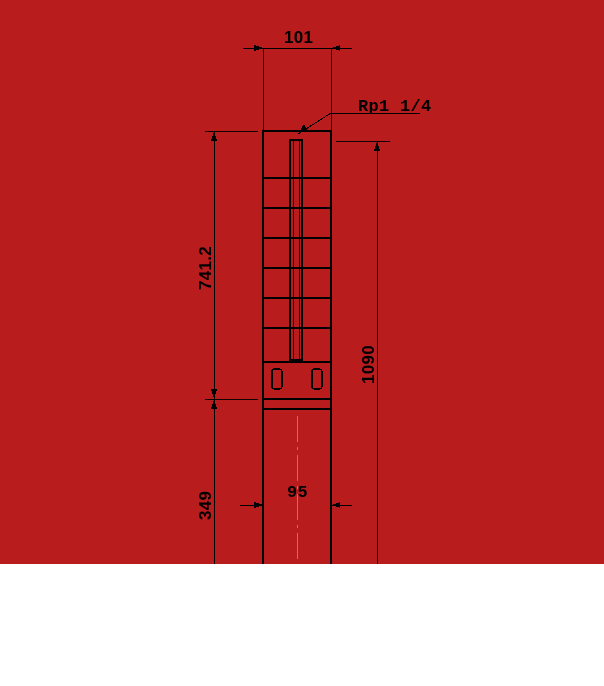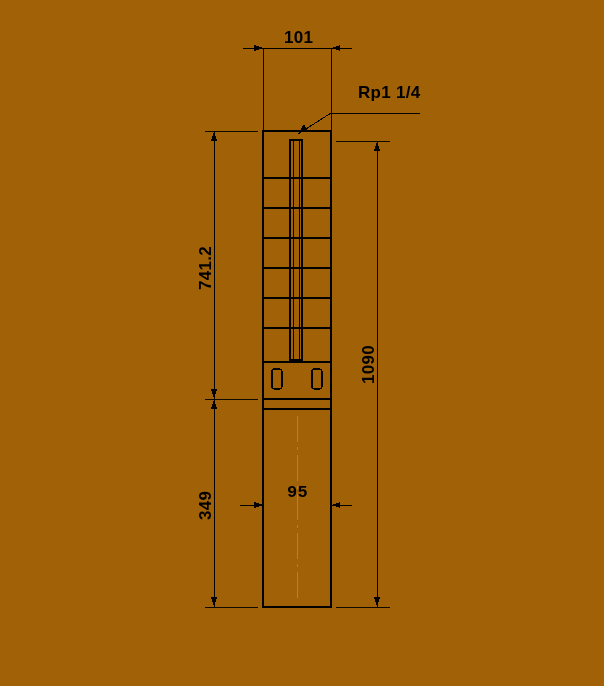--- a/index.html
+++ b/index.html
@@ -3,22 +3,22 @@
 <meta charset="utf-8">
 <style>
   html, body {
     margin: 0;
     padding: 0;
     background: #ffffff;
   }
   #canvas {
     position: relative;
     width: 604px;
-    height: 686px;
-    background: #a16207;
+    height: 564px;
+    background: #b91c1c;
     font-family: "Liberation Sans", sans-serif;
     overflow: hidden;
   }
   svg.drawing {
     position: absolute;
     left: 0;
     top: 0;
     width: 604px;
     height: 686px;
   }
@@ -103,15 +103,15 @@
   <div class="dim-label" style="left:284px; top:28px;">101</div>
 
   <div class="dim-label" style="left:287px; top:483px;font-family:Liberation Mono, monospace;">95</div>
 
   <div class="dim-label vert" style="left:196px; top:290px;">741.2</div>
 
   <div class="dim-label vert" style="left:196px; top:520px;">349</div>
 
   <div class="dim-label vert" style="left:359px; top:384px;">1090</div>
 
-  <div class="dim-label" style="left:358px; top:83px;">Rp1 1/4</div>
+  <div class="dim-label" style="left:358px; top:97px;font-family:Liberation Mono, monospace;">Rp1 1/4</div>
 
 </div>
 
 </body></html>

